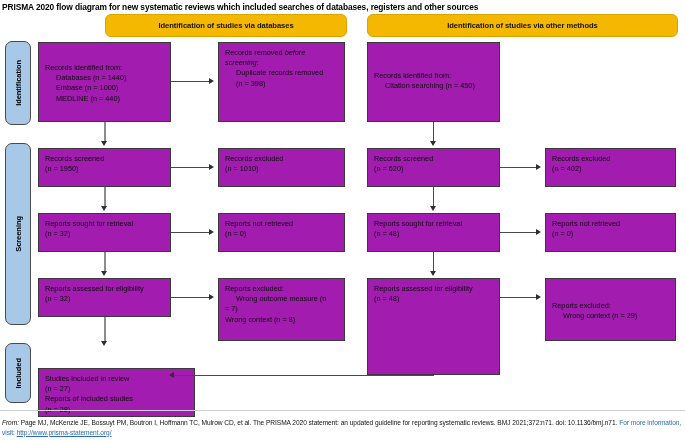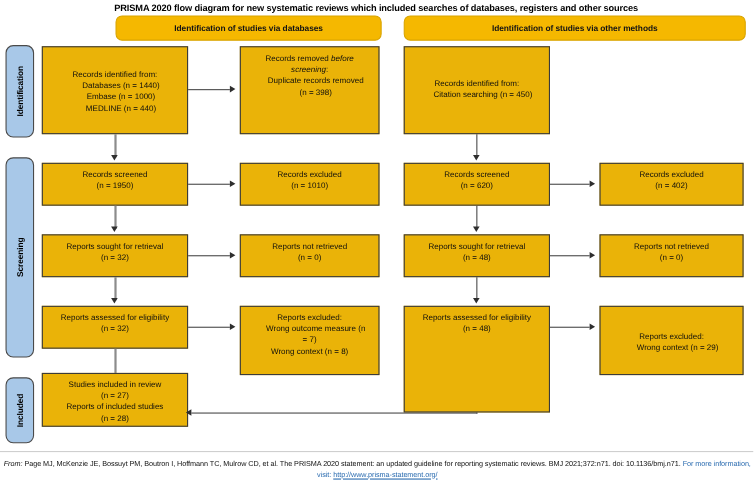--- a/index.html
+++ b/index.html
@@ -13,21 +13,21 @@
     position: relative;
     font-family: "Liberation Sans", sans-serif;
     color: #000000;
     overflow: hidden;
   }
   #diagram {
     position: absolute;
     left: 0; top: 0;
     width: 685px; height: 443px;
   }
-  .abs { position: absolute; text-align: center; }
+  .abs { position: absolute; }
 
   
   .page-title {
     left: 2px;
     top: 2px;
     width: 680px;
     font-size: 8.4px;
     font-weight: bold;
     line-height: 11px;
     letter-spacing: -0.1px;
@@ -66,21 +66,21 @@
     font-size: 7.6px;
     font-weight: bold;
     color: #000;
     letter-spacing: -0.1px;
     white-space: nowrap;
   }
 
   
   .node {
     border: 1px solid #3b3b3b;
-    background: #eab308;
+    background: #a21caf;
     box-sizing: border-box;
     padding: 5px 6px 4px 6px;
     font-size: 7.3px;
     line-height: 10.2px;
     color: #0d0d0d;
     overflow: hidden;
   }
   .node .ln { white-space: pre-wrap; }
   .node .ind { padding-left: 11px; }
   .node .ital { font-style: italic; }
@@ -217,21 +217,21 @@
     <div class="ln">= 7)</div>
     <div class="ln">Wrong context (n = 8)</div>
   </div>
 
   <div class="abs hline" style="left:171px; top:297px; width:38px;"></div>
   <div class="abs arrow-r" style="left:209px; top:294px;"></div>
 
   <div class="abs vline-thick" style="left:104px; top:317px; height:26px;"></div>
   <div class="abs arrow-d" style="left:101px; top:341px;"></div>
 
-  <div class="abs node" style="left:38px; top:339px; width:133px; height:49px;">
+  <div class="abs node" style="left:38px; top:368px; width:157px; height:49px;">
     <div class="ln">Studies included in review</div>
     <div class="ln">(n = 27)</div>
     <div class="ln">Reports of included studies</div>
     <div class="ln">(n = 28)</div>
   </div>
 
   <div class="abs node" style="left:367px; top:42px; width:133px; height:80px; padding-top:28px;">
     <div class="ln">Records identified from:</div>
     <div class="ln ind">Citation searching (n = 450)</div>
   </div>

